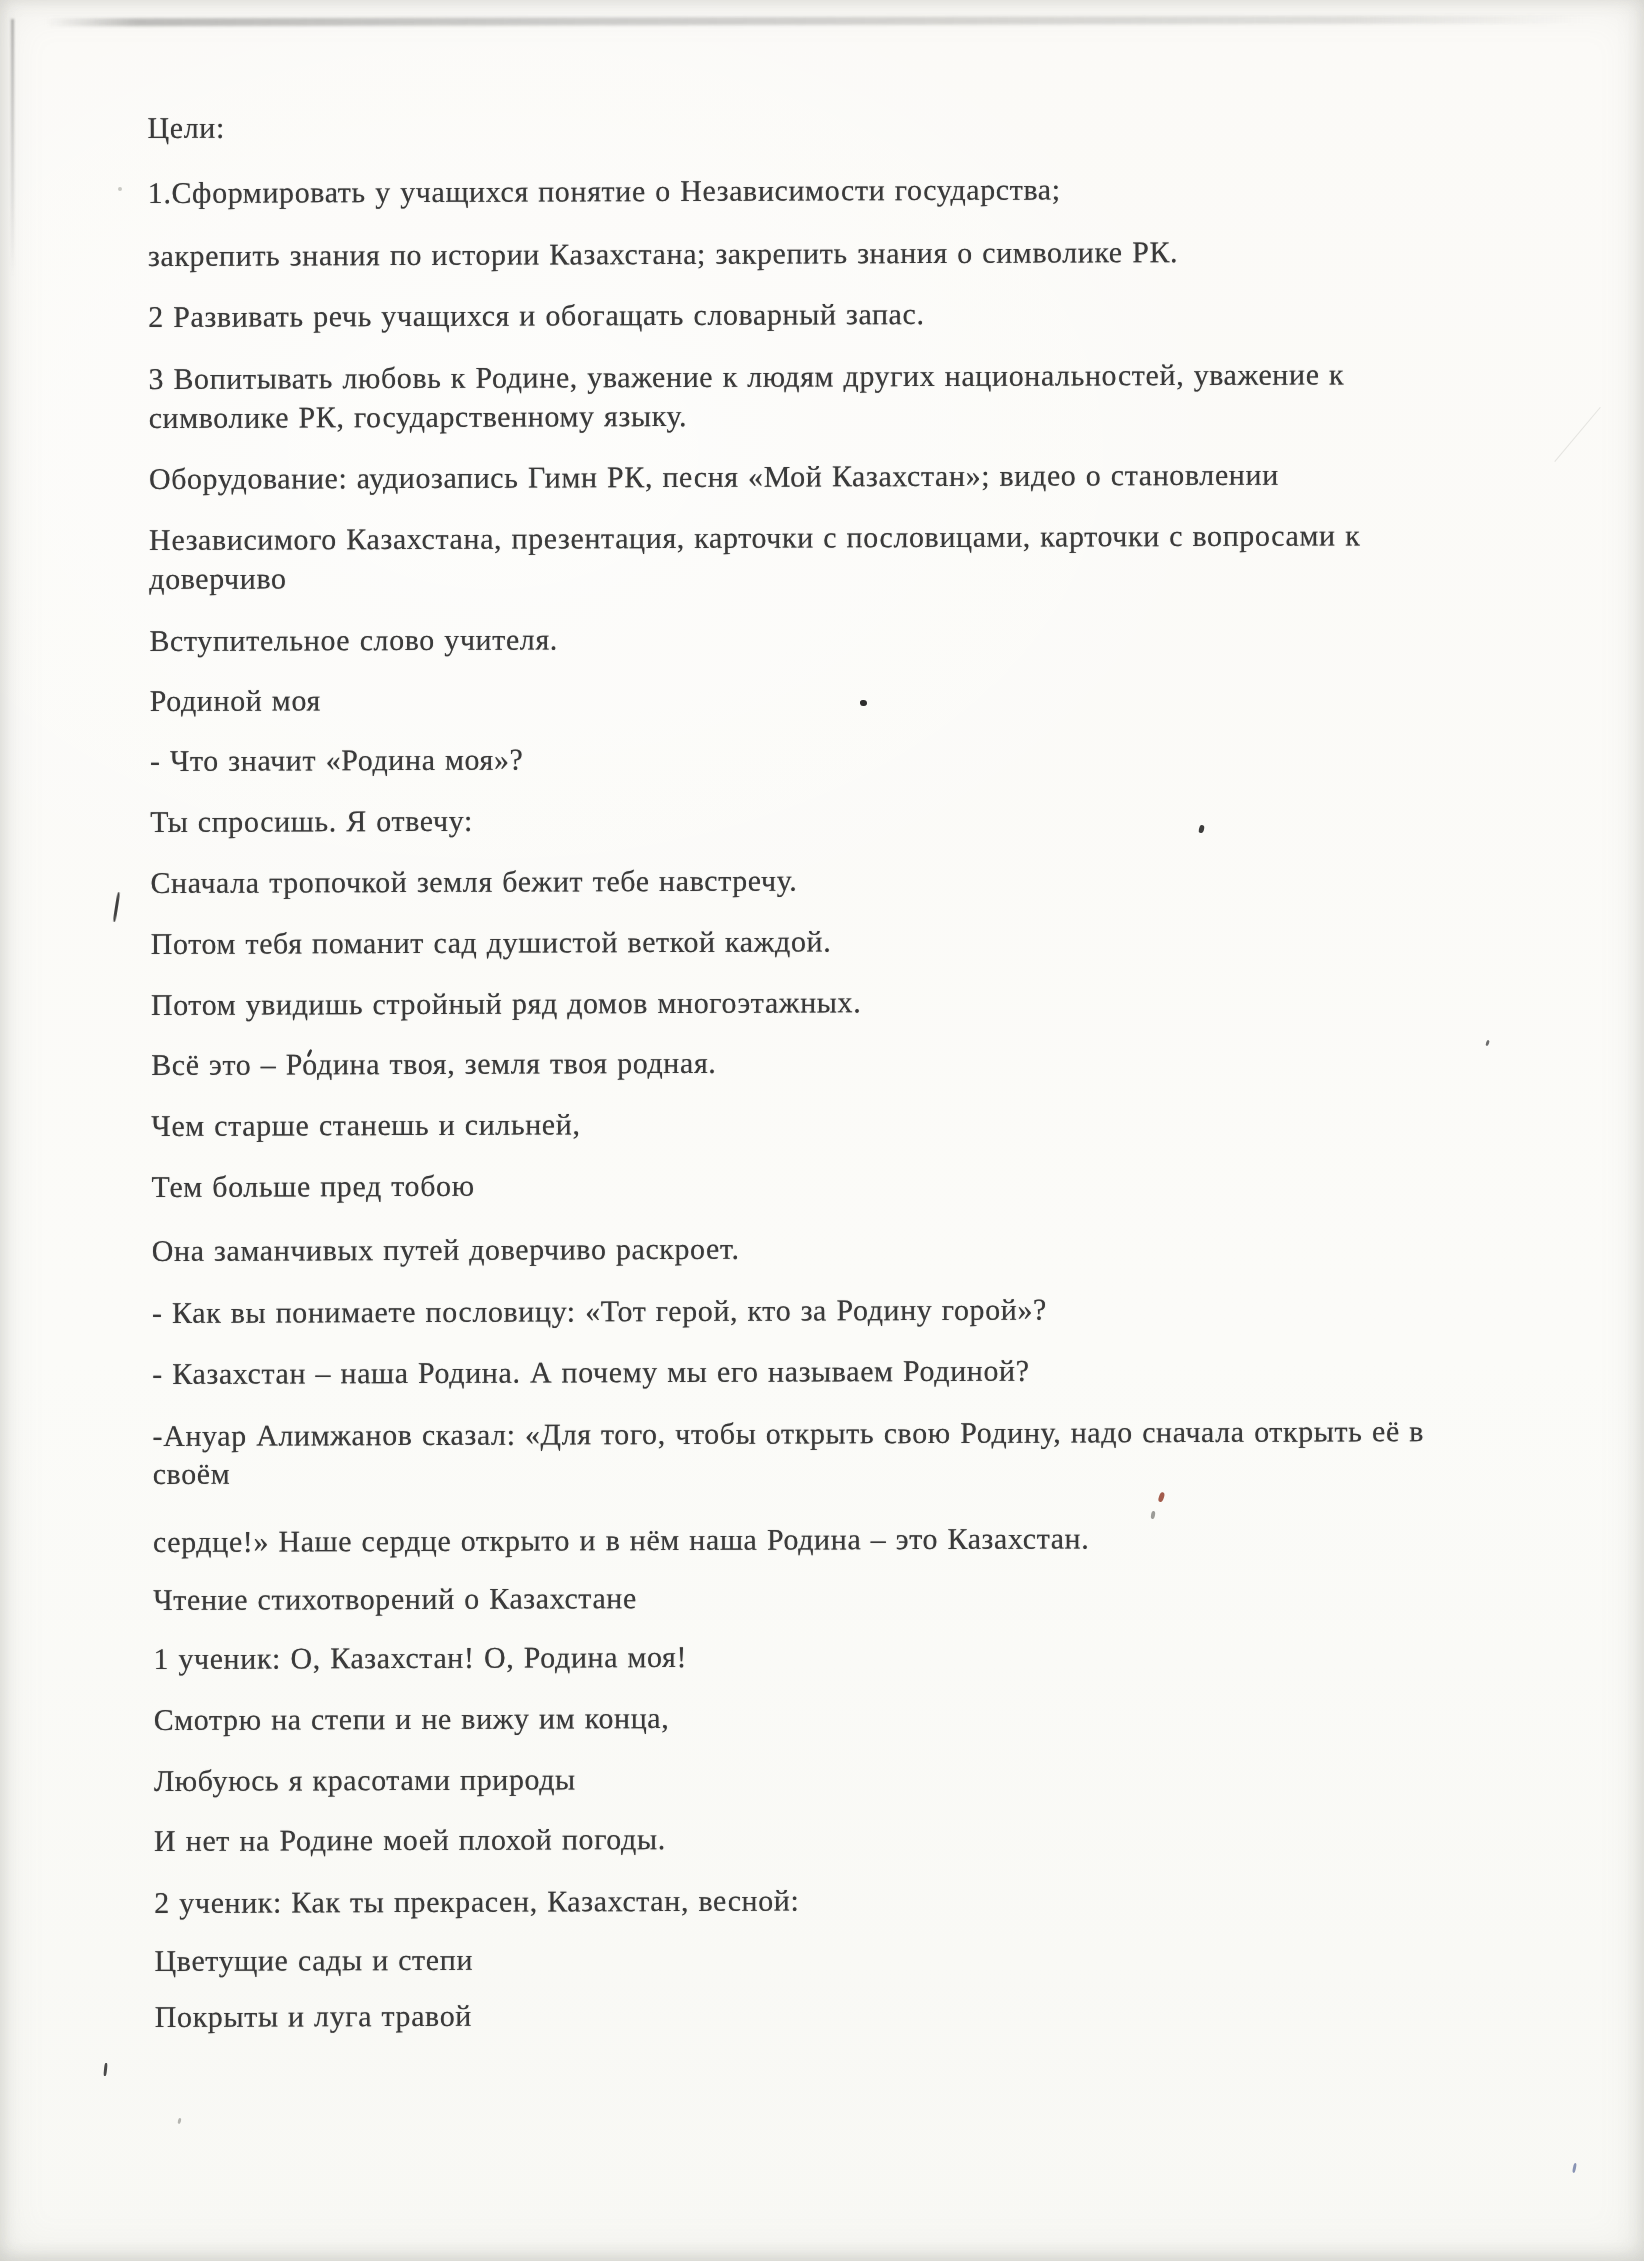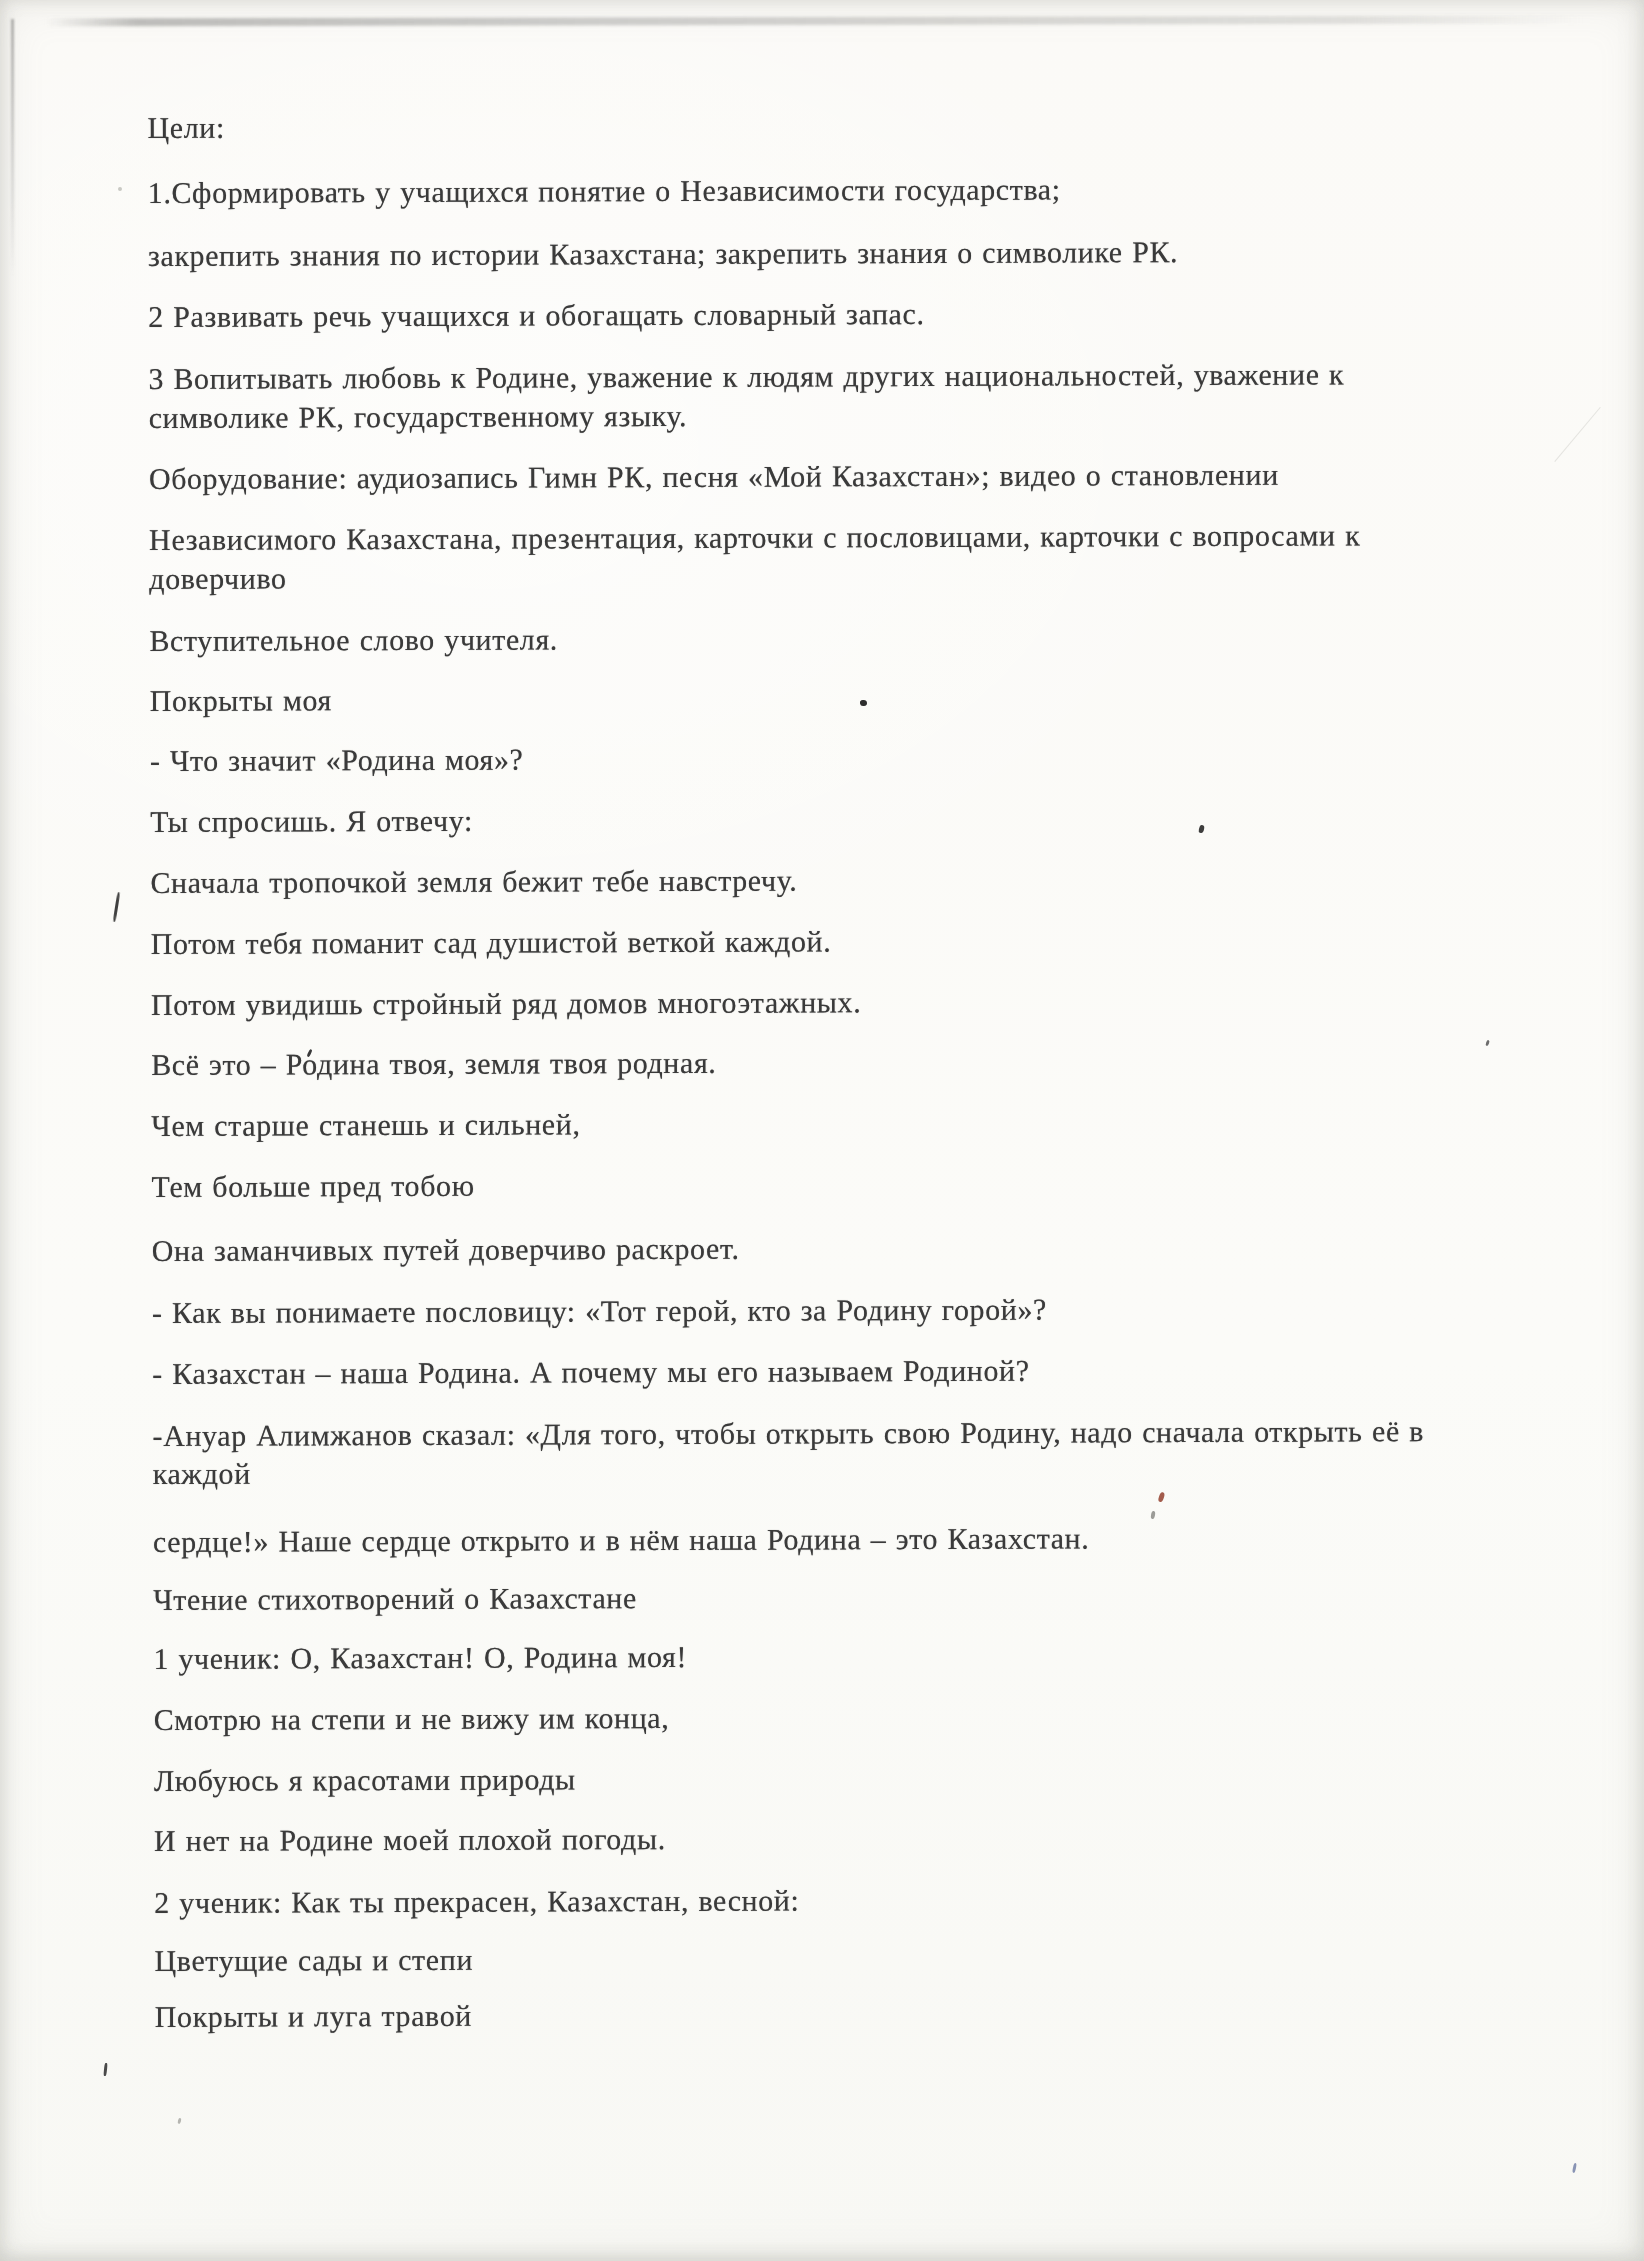--- a/index.html
+++ b/index.html
@@ -68,34 +68,34 @@
     <p class="ln" style="top:113px">Цели:</p>
     <p class="ln" style="top:178px">1.Сформировать у учащихся понятие о Независимости государства;</p>
     <p class="ln" style="top:241px">закрепить знания по истории Казахстана; закрепить знания о символике РК.</p>
     <p class="ln" style="top:302px">2 Развивать речь учащихся и обогащать словарный запас.</p>
     <p class="ln" style="top:364px">3 Вопитывать любовь к Родине, уважение к людям других национальностей, уважение к</p>
     <p class="ln" style="top:403px">символике РК, государственному языку.</p>
     <p class="ln" style="top:464px">Оборудование: аудиозапись Гимн РК, песня «Мой Казахстан»; видео о становлении</p>
     <p class="ln" style="top:525px">Независимого Казахстана, презентация, карточки с пословицами, карточки с вопросами к</p>
     <p class="ln" style="top:564px">доверчиво</p>
     <p class="ln" style="top:626px">Вступительное слово учителя.</p>
-    <p class="ln" style="top:686px">Покрыты моя</p>
+    <p class="ln" style="top:686px">Родиной моя</p>
     <p class="ln" style="top:746px">- Что значит «Родина моя»?</p>
     <p class="ln" style="top:807px">Ты спросишь. Я отвечу:</p>
     <p class="ln" style="top:868px">Сначала тропочкой земля бежит тебе навстречу.</p>
     <p class="ln" style="top:929px">Потом тебя поманит сад душистой веткой каждой.</p>
     <p class="ln" style="top:990px">Потом увидишь стройный ряд домов многоэтажных.</p>
     <p class="ln" style="top:1050px">Всё это – Родина твоя, земля твоя родная.</p>
     <p class="ln" style="top:1111px">Чем старше станешь и сильней,</p>
     <p class="ln" style="top:1172px">Тем больше пред тобою</p>
     <p class="ln" style="top:1236px">Она заманчивых путей доверчиво раскроет.</p>
     <p class="ln" style="top:1298px">- Как вы понимаете пословицу: «Тот герой, кто за Родину горой»?</p>
     <p class="ln" style="top:1359px">- Казахстан – наша Родина. А почему мы его называем Родиной?</p>
     <p class="ln" style="top:1421px">-Ануар Алимжанов сказал: «Для того, чтобы открыть свою Родину, надо сначала открыть её в</p>
-    <p class="ln" style="top:1459px">каждой</p>
+    <p class="ln" style="top:1459px">своём</p>
     <p class="ln" style="top:1527px">сердце!» Наше сердце открыто и в нём наша Родина – это Казахстан.</p>
     <p class="ln" style="top:1585px">Чтение стихотворений о Казахстане</p>
     <p class="ln" style="top:1644px">1 ученик: О, Казахстан! О, Родина моя!</p>
     <p class="ln" style="top:1705px">Смотрю на степи и не вижу им конца,</p>
     <p class="ln" style="top:1766px">Любуюсь я красотами природы</p>
     <p class="ln" style="top:1826px">И нет на Родине моей плохой погоды.</p>
     <p class="ln" style="top:1888px">2 ученик: Как ты прекрасен, Казахстан, весной:</p>
     <p class="ln" style="top:1946px">Цветущие сады и степи</p>
     <p class="ln" style="top:2002px">Покрыты и луга травой</p>
   </div>

